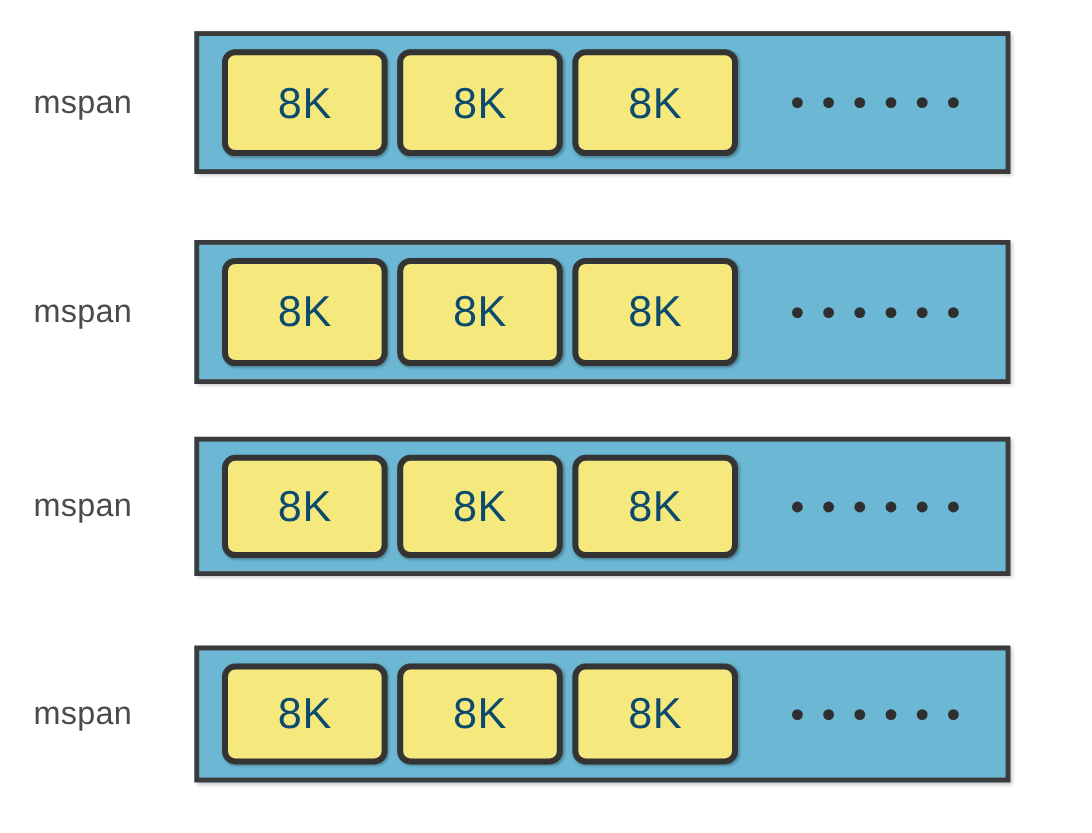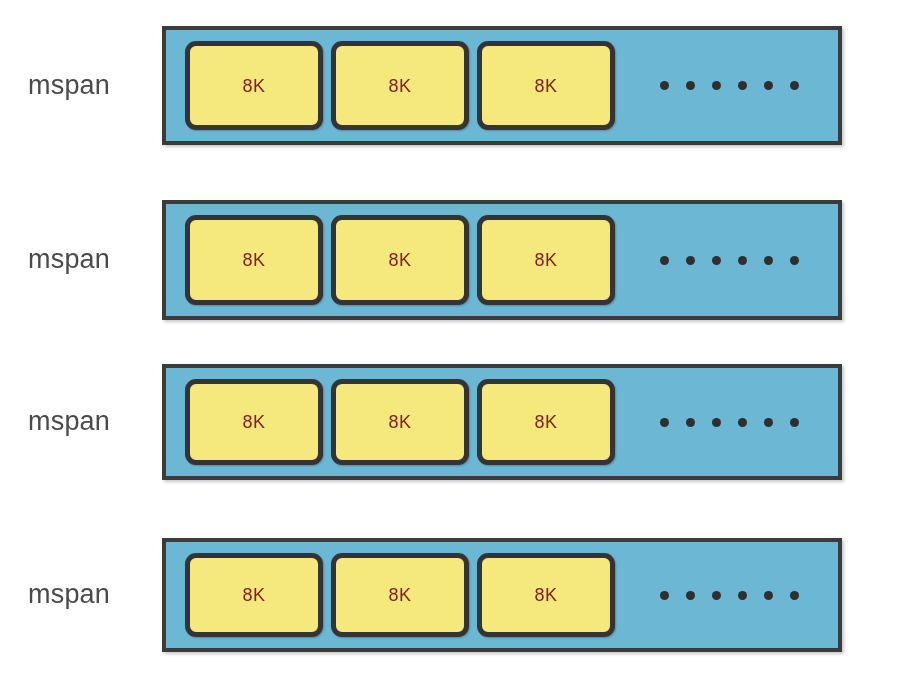--- a/index.html
+++ b/index.html
@@ -74,23 +74,23 @@
     border-radius: 11px;
     box-sizing: border-box;
     display: flex;
     align-items: center;
     justify-content: center;
     box-shadow: 1px 1px 2px rgba(0,0,0,0.25);
   }
 
   .page-label {
     font-family: "Liberation Sans", sans-serif;
-    font-size: 18px;
+    font-size: 36px;
     font-weight: 400;
-    color: #7f1d1d;
+    color: #0c4a6e;
     line-height: 1;
     letter-spacing: 0.5px;
   }
 
   
   .dots {
     position: absolute;
     left: 494px;
     top: 0;
     bottom: 0;

